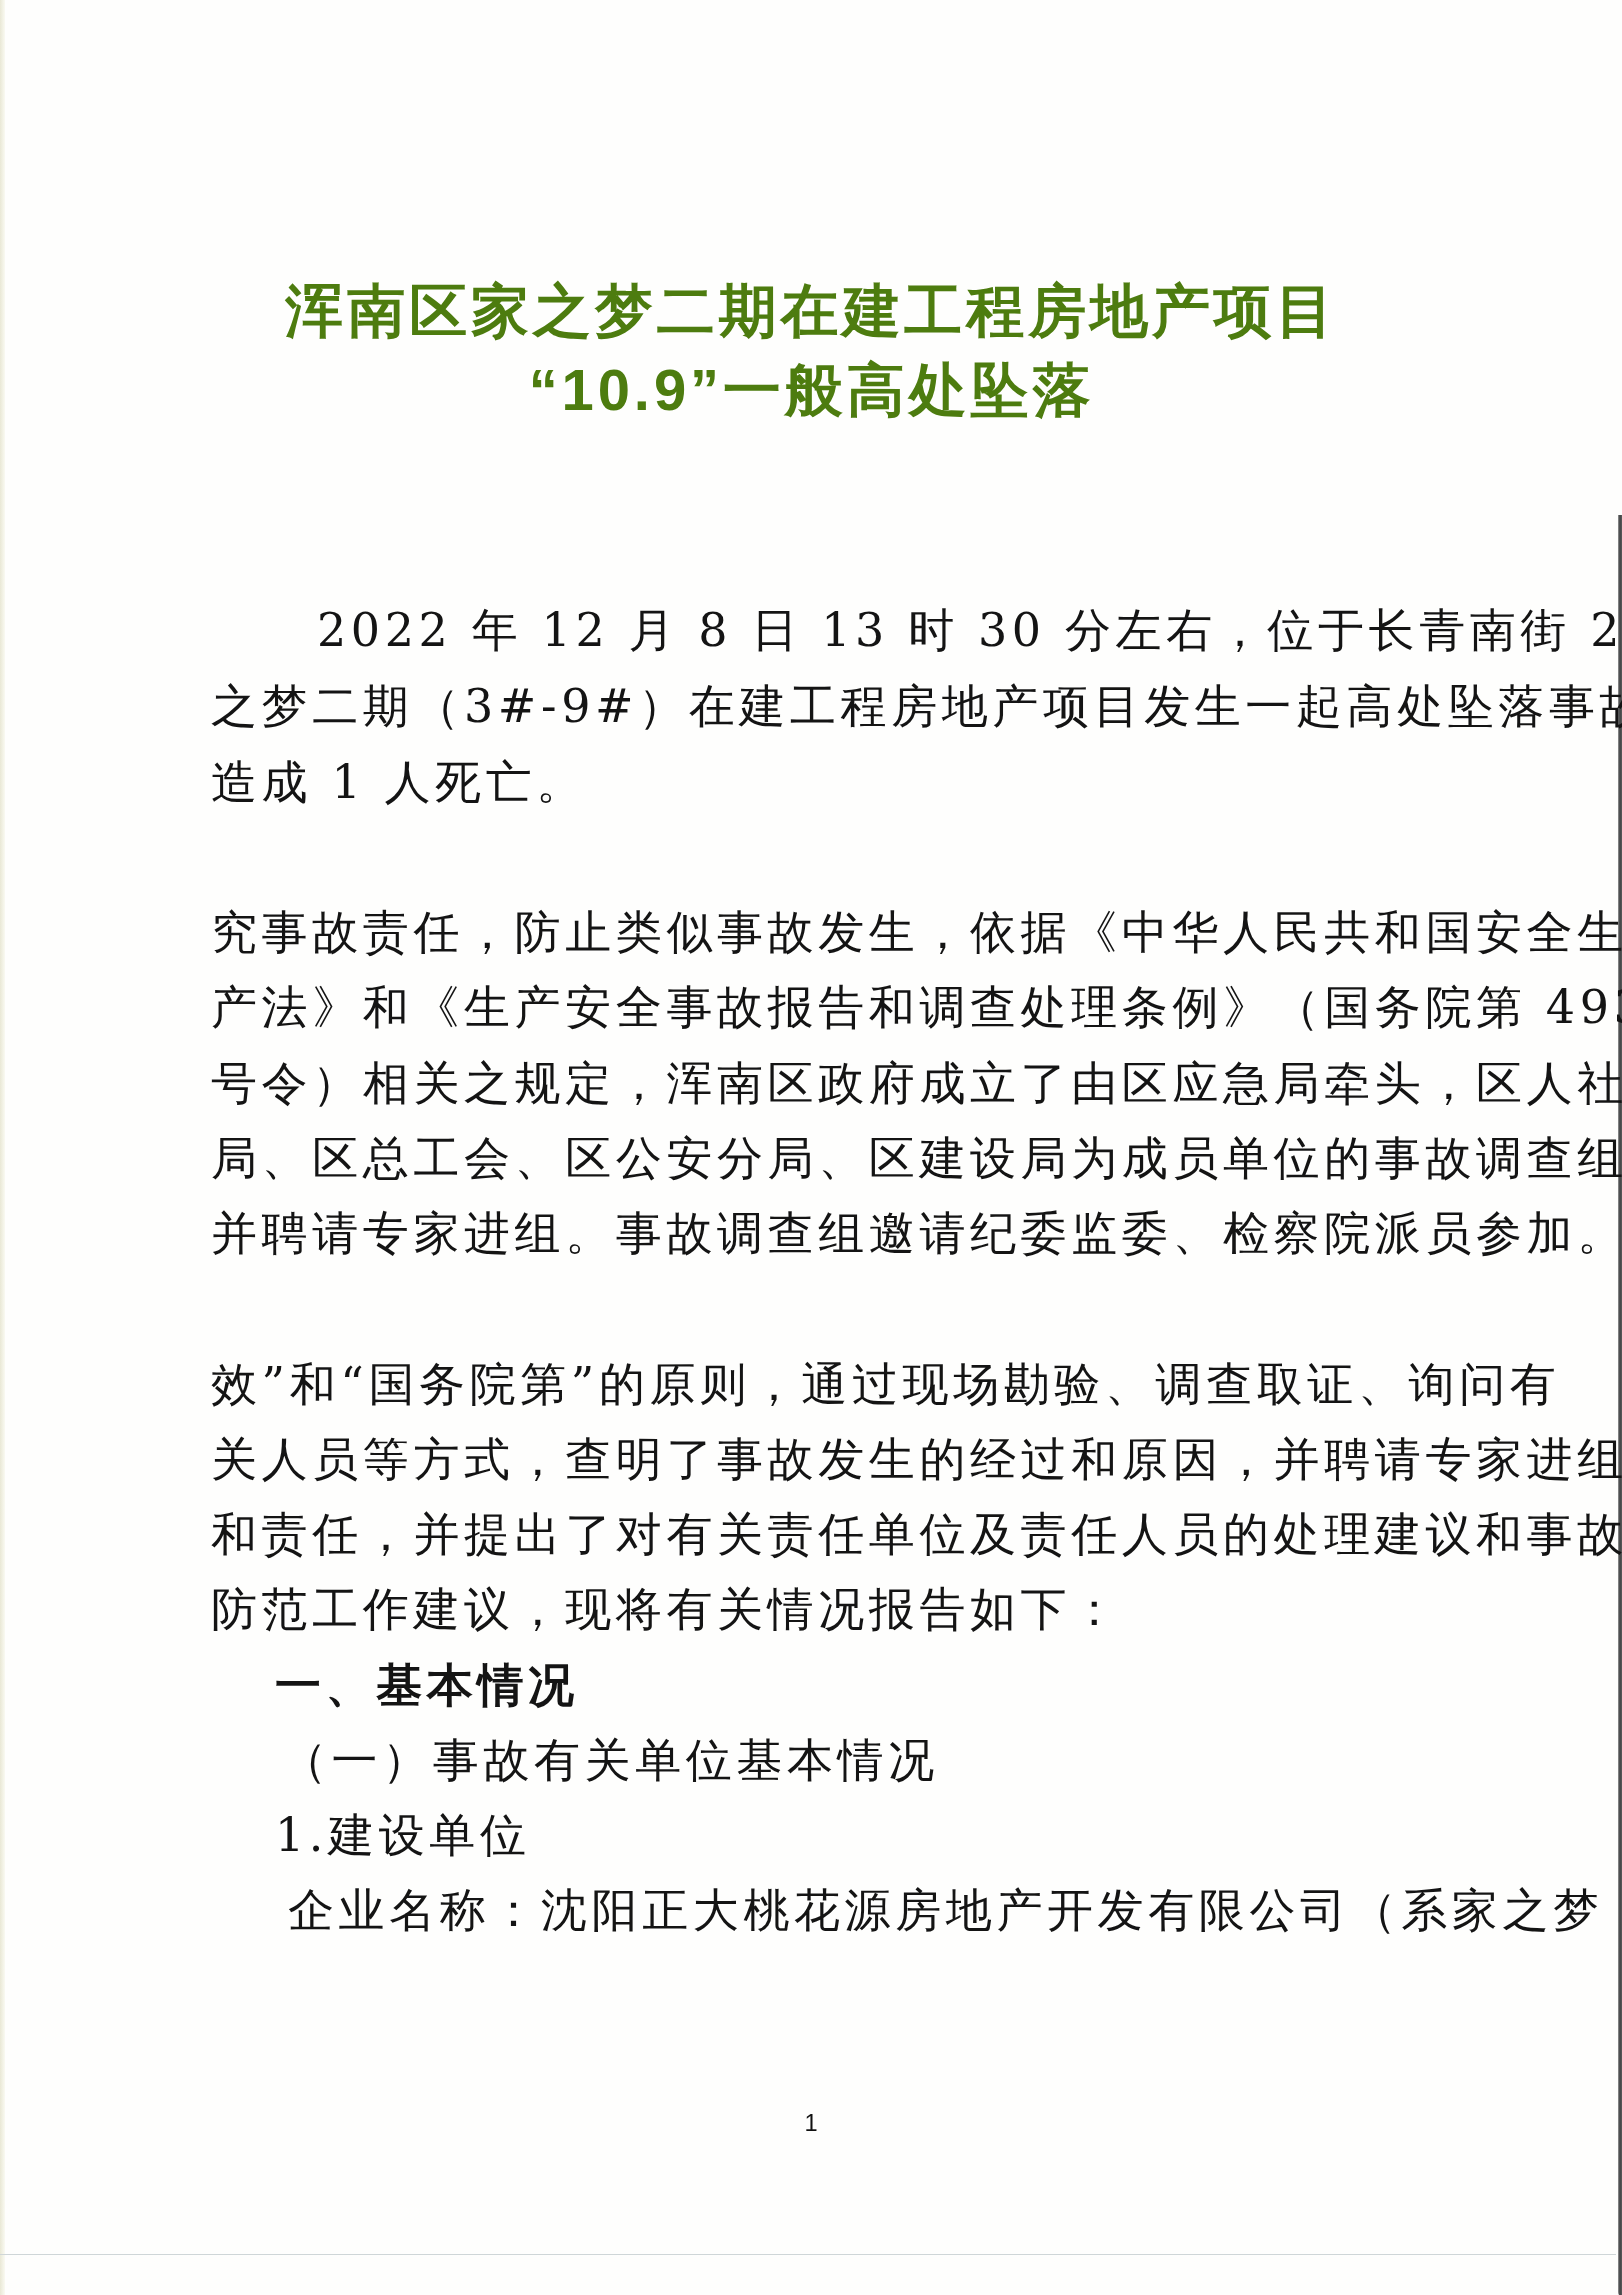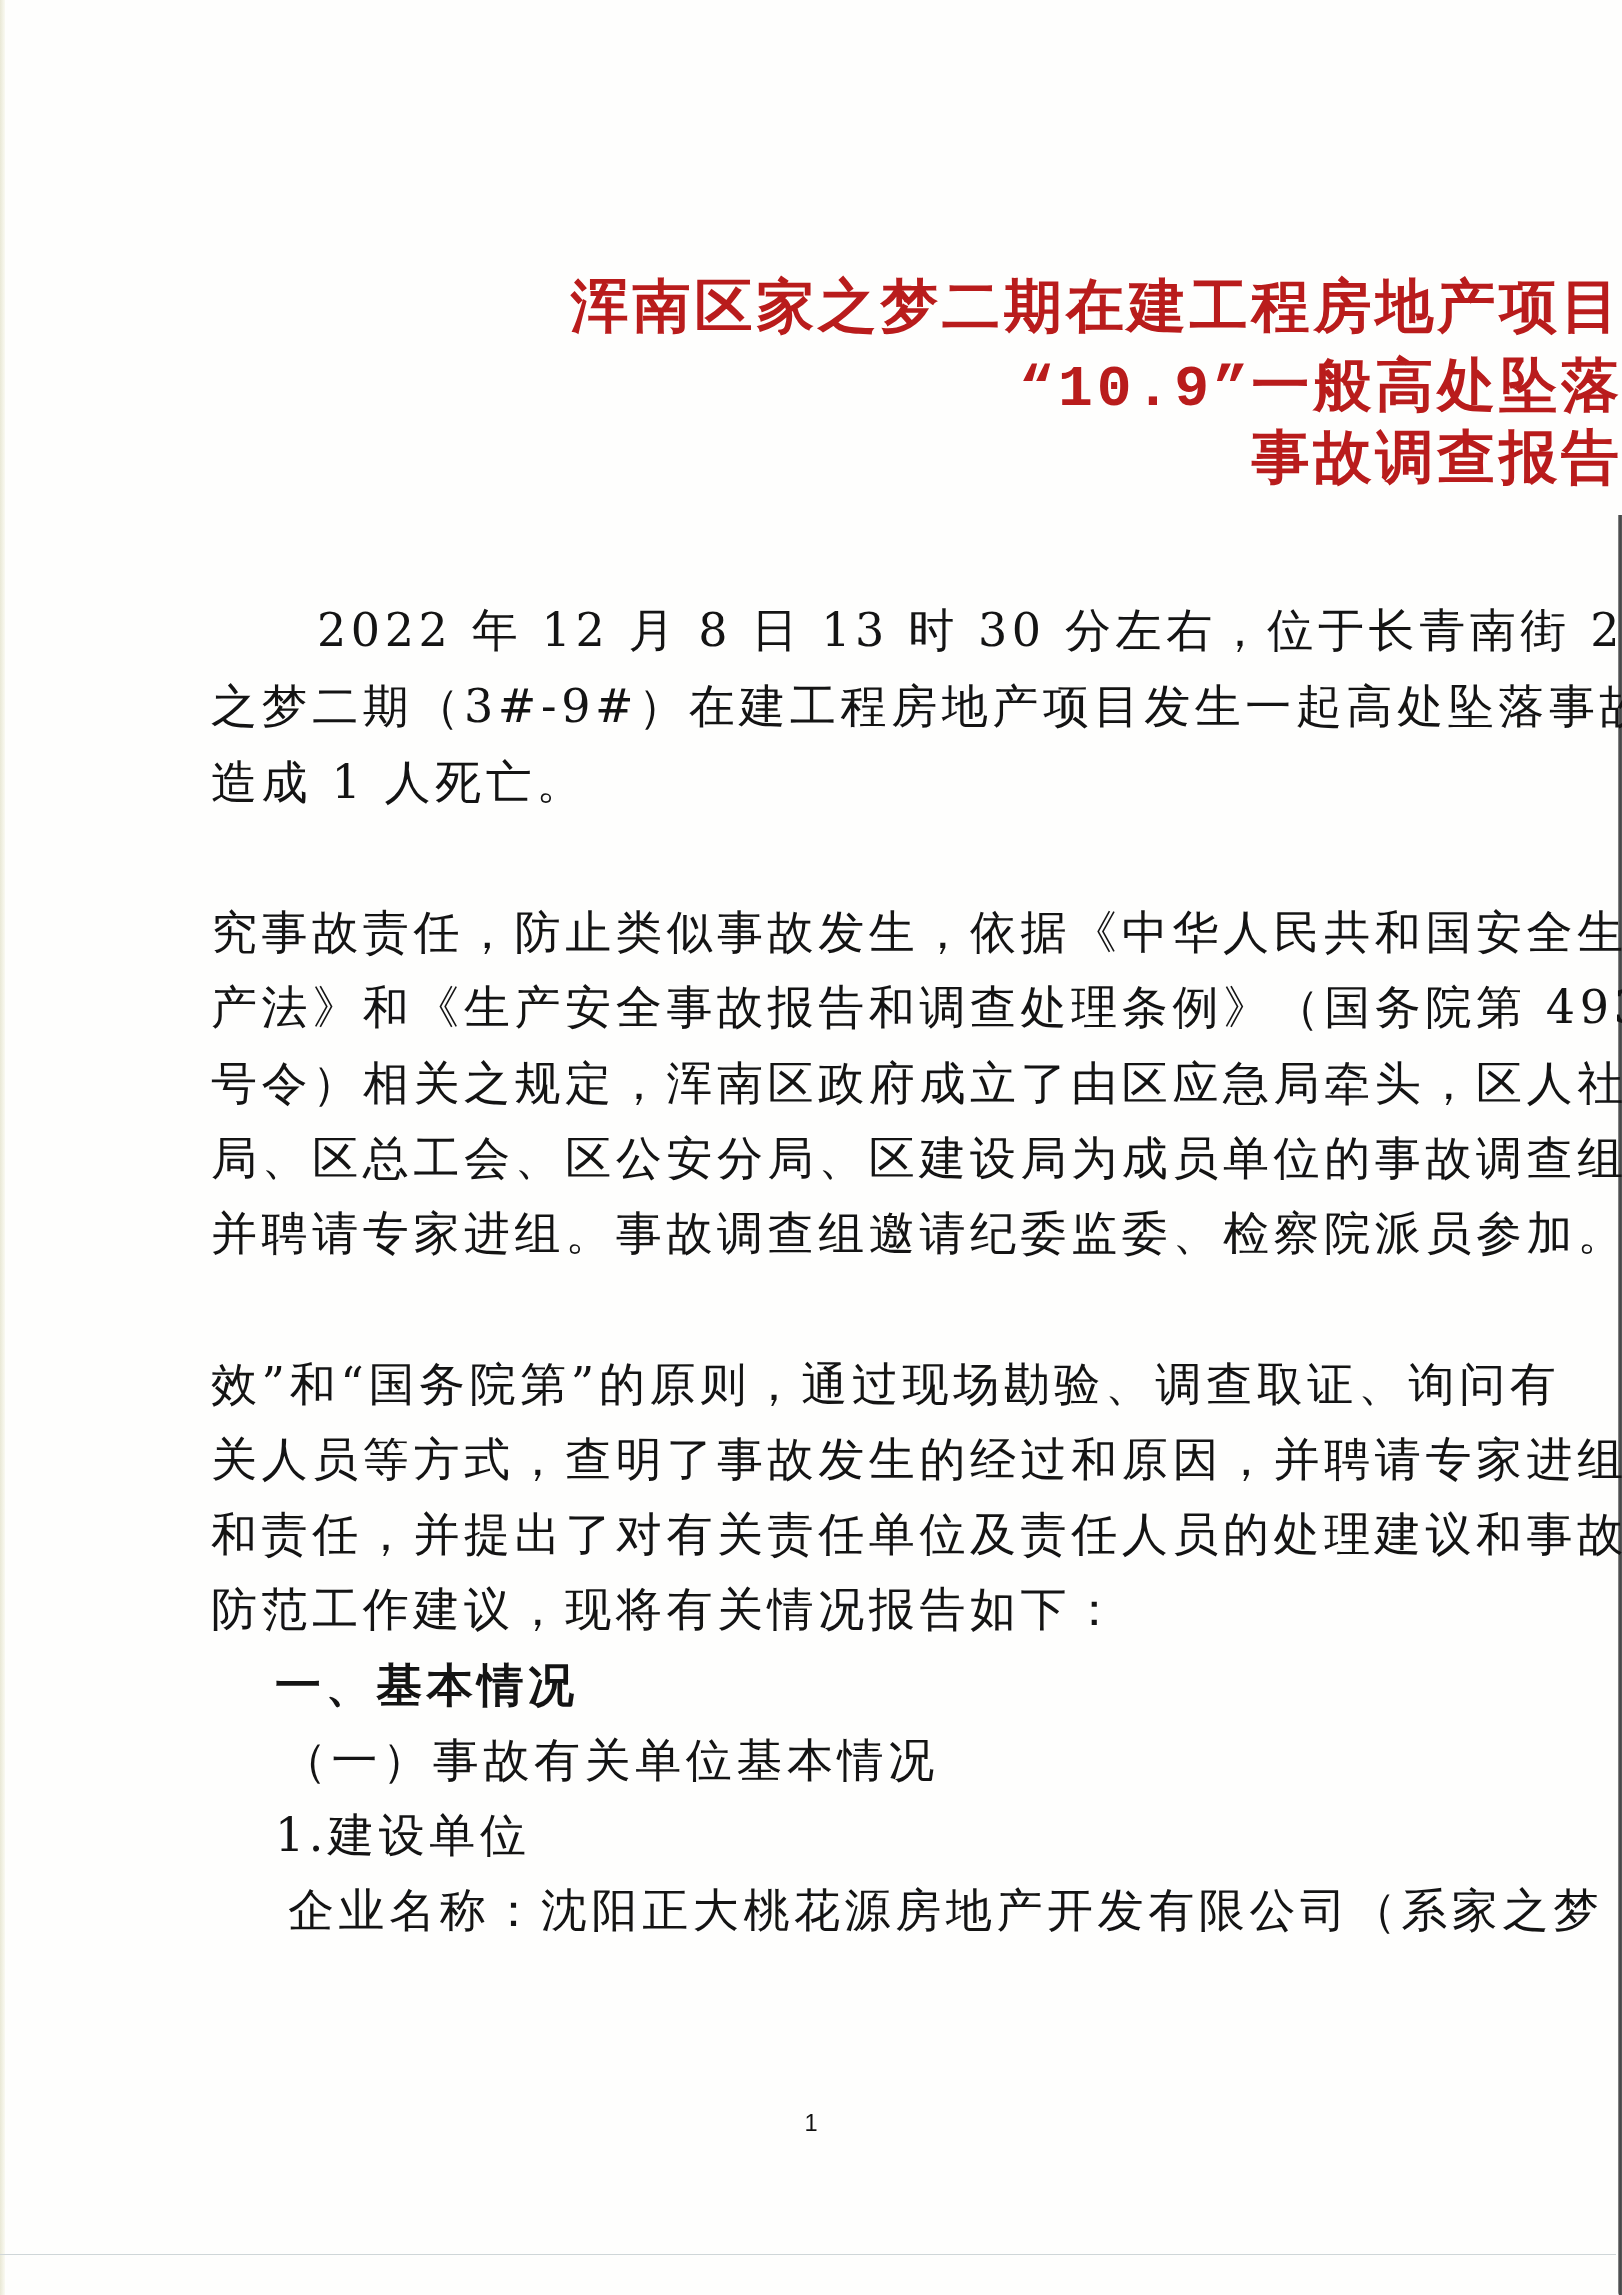--- a/index.html
+++ b/index.html
@@ -7,23 +7,23 @@
       width: 1623px; height: 2295px; position: relative; overflow: hidden;
       background: #fefefd;
     }
     .page { position: absolute; left: 0; top: 0; width: 1623px; height: 2295px; }
     .left-tint { position: absolute; left: 0; top: 0; width: 5.2px; height: 2295px;
       background: linear-gradient(90deg, #e9e8d6, #fafaf2); }
     .right-edge { position: absolute; right: 1.3px; top: 515px; width: 3.9px; height: 1781px;
       background: linear-gradient(90deg, #9a9a9a, #3f4142 45%, #5a5c5c); border-radius: 0 0 0 3.9px; }
     .scan-line { position: absolute; left: 0; width: 1616px; height: 0.7px; background: #cfd6d8; }
     .title {
-      position: absolute; left: 0; width: 1623px; text-align: right;
-      font-family: Liberation Mono, monospace; font-weight: bold;
-      font-size: 58px; line-height: 65px; color: #b91c1c; letter-spacing: 3.9px;
+      position: absolute; left: 0; width: 1623px; text-align: center;
+      font-family: Liberation Sans, sans-serif; font-weight: bold;
+      font-size: 58px; line-height: 65px; color: #4d7c0f; letter-spacing: 3.9px;
     }
     .line {
       position: absolute; left: 211px; width: 1211px; white-space: nowrap;
       font-family: "DejaVu Serif", "Liberation Serif", serif;
       font-size: 46px; line-height: 59px; color: #141414; letter-spacing: 4.6px;
     }
     .indent { left: 317px; }
     .h1 { font-family: Liberation Serif, serif; font-weight: bold; left: 275px; }
     .h2 { left: 281px; }
     .h3 { font-weight: normal; left: 275px; }
@@ -35,21 +35,20 @@
 </head>
 <body>
 
 <div class="page">
   <div class="left-tint"></div>
   <div class="right-edge"></div>
   <div class="scan-line" style="top:2254px"></div>
 
   <div class="title" style="top:278px">浑南区家之梦二期在建工程房地产项目</div>
   <div class="title" style="top:357px">“10.9”一般高处坠落</div>
-  <div class="title" style="top:429px">事故调查报告</div>
 
   <div class="line indent" style="top:601px">2022 年 12 月 8 日 13 时 30 分左右，位于长青南街 25 号家</div>
   <div class="line" style="top:677px">之梦二期（3#-9#）在建工程房地产项目发生一起高处坠落事故，</div>
   <div class="line" style="top:753px">造成 1 人死亡。</div>
 
   <div class="line" style="top:903px">究事故责任，防止类似事故发生，依据《中华人民共和国安全生</div>
   <div class="line" style="top:978px">产法》和《生产安全事故报告和调查处理条例》（国务院第 493</div>
   <div class="line" style="top:1054px">号令）相关之规定，浑南区政府成立了由区应急局牵头，区人社</div>
   <div class="line" style="top:1129px">局、区总工会、区公安分局、区建设局为成员单位的事故调查组，</div>
   <div class="line" style="top:1204px">并聘请专家进组。事故调查组邀请纪委监委、检察院派员参加。</div>

